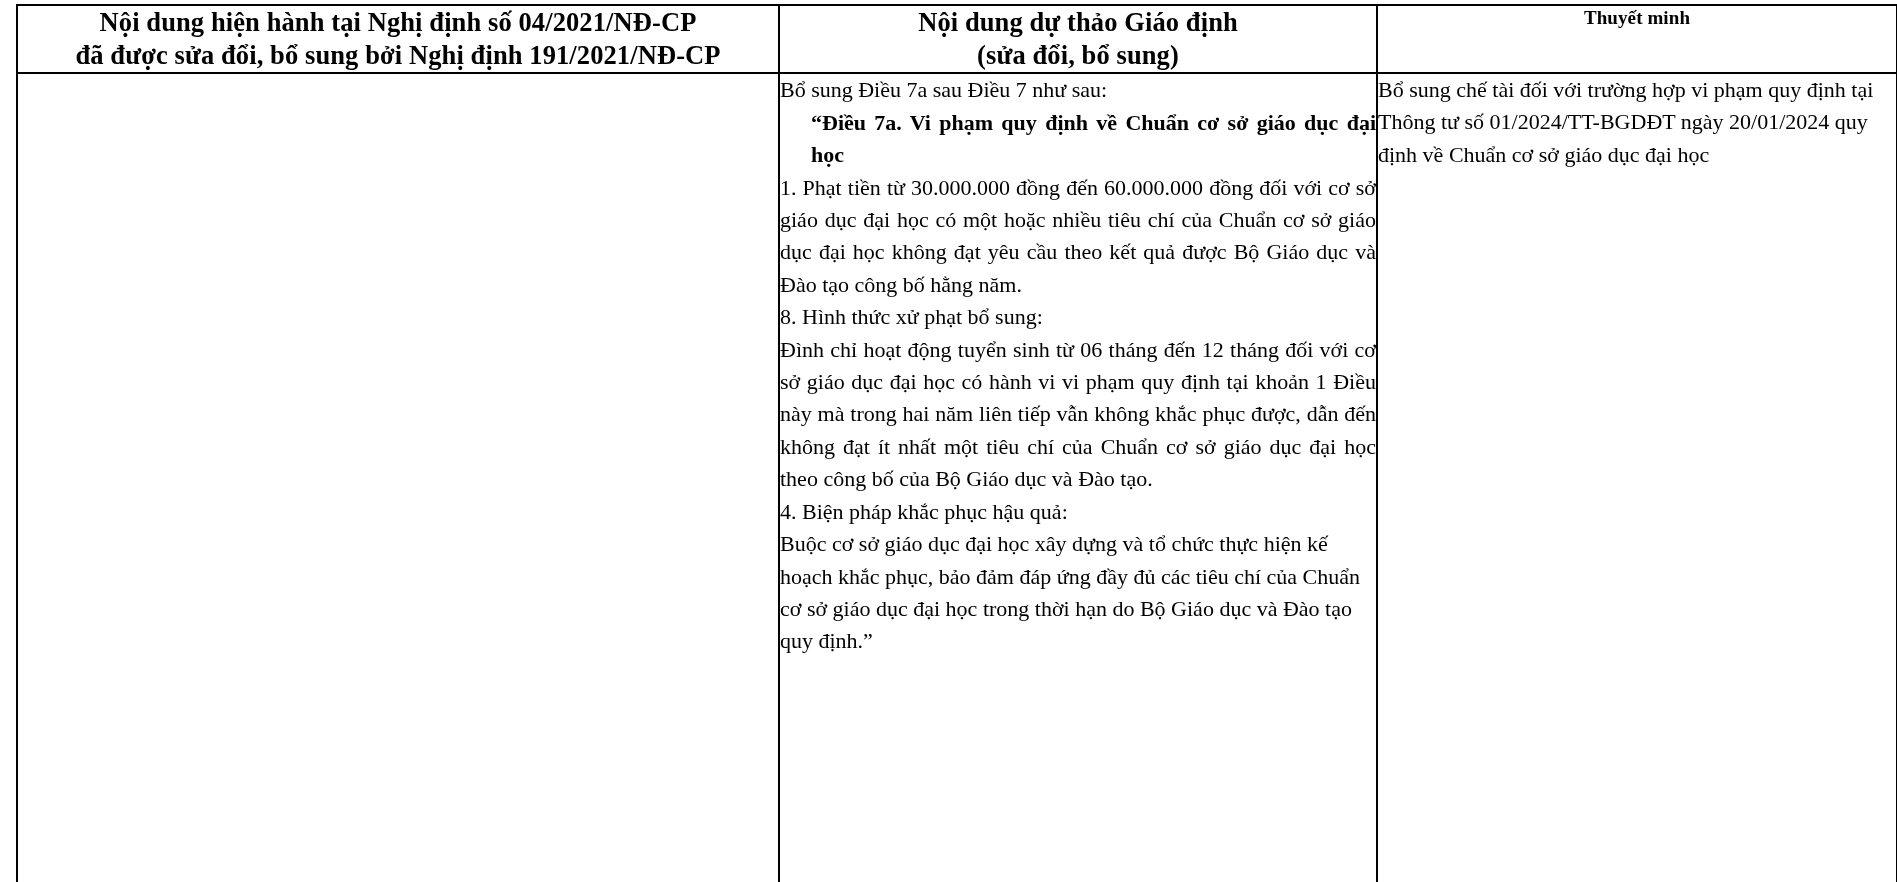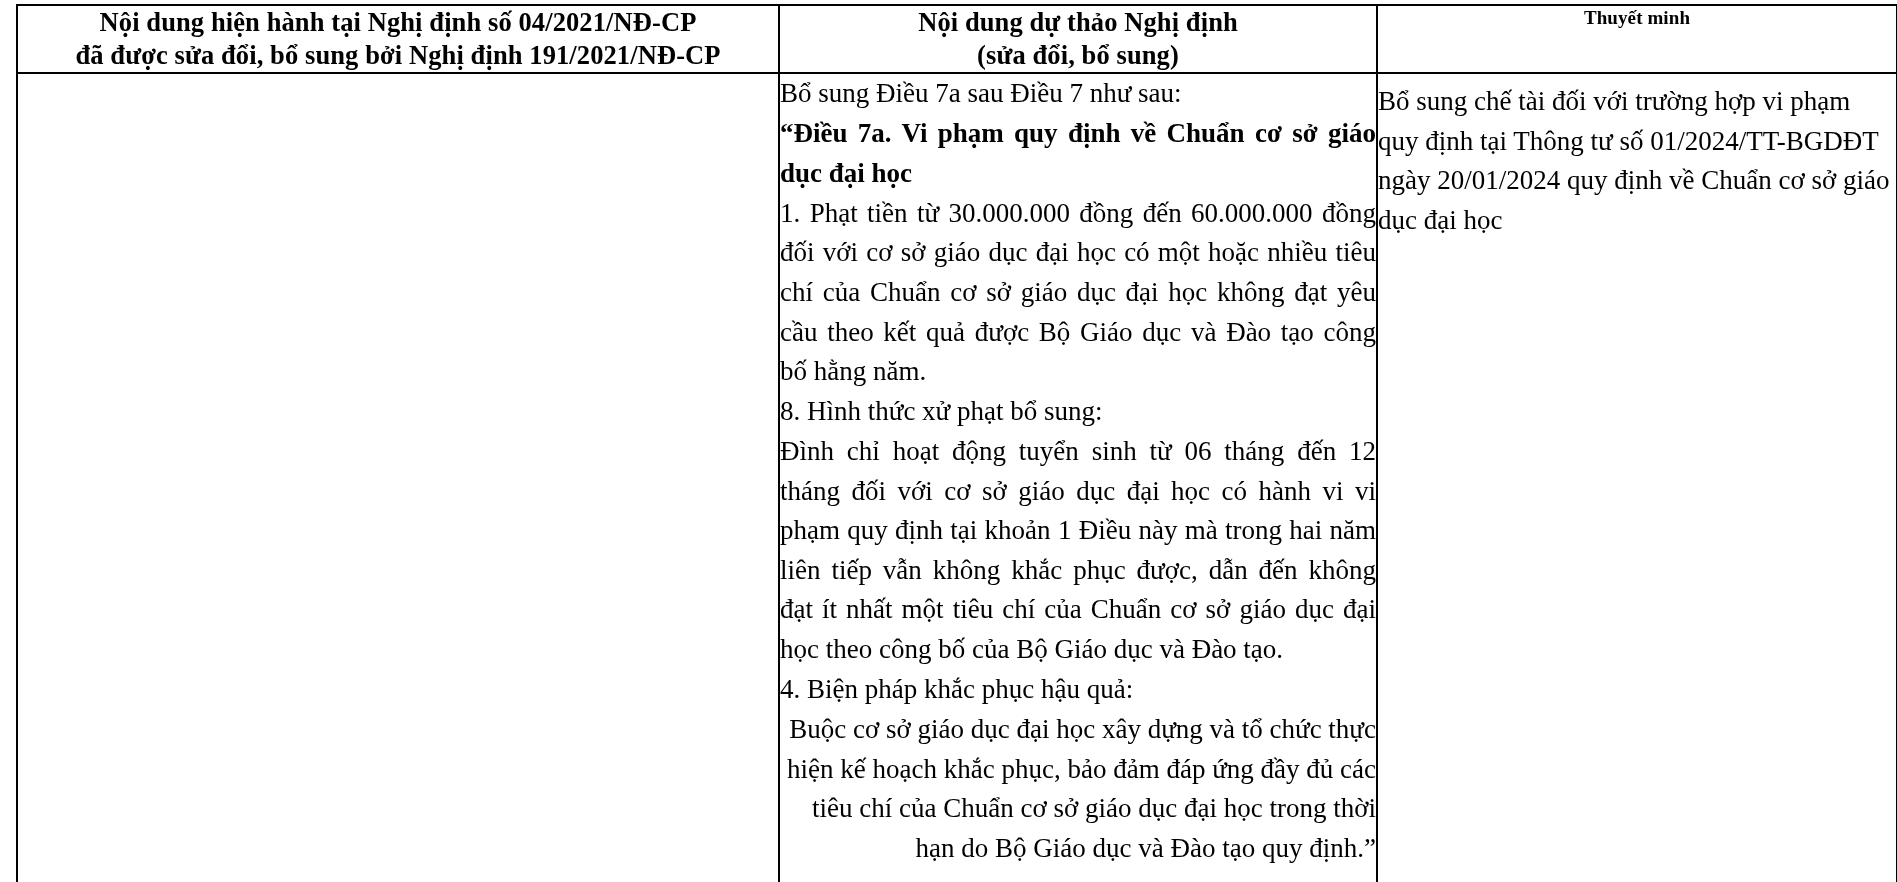--- a/index.html
+++ b/index.html
@@ -52,33 +52,33 @@
   thead th.note-head {
     font-size: 19px;
   }
 
   tbody td {
     padding: 6px 10px 8px 12px;
   }
   tbody td.cell-current { padding: 6px 10px; }
 
   .para {
-    font-size: 27px;
+    font-size: 22px;
     line-height: 1.465;
     margin: 0 0 0.5px 0;
     text-align: justify;
     text-justify: inter-word;
     hyphens: none;
   }
-  .para.bold { font-weight: bold; }
+  .para.bold { font-weight: bold; margin-left: 31px; }
   .para.nojustify { text-align: left; }
 
   .cell-draft .para { text-align: justify; }
-  .cell-draft .para:last-child { text-align: right; }
-  .cell-note .para { text-align: justify; margin-top: 8px; }
+  .cell-draft .para:last-child { text-align: left; }
+  .cell-note .para { text-align: justify; }
   .cell-note .para:last-child { text-align: left; }
 
   .row-main td { height: 800px; }
 </style>
 </head>
 <body>
 
 <div class="page">
 
   <table class="compare-table">
@@ -88,21 +88,21 @@
       <col class="col-note">
     </colgroup>
 
     <thead>
       <tr>
         <th class="current-head">
           <span class="hdr-line">Nội dung hiện hành tại Nghị định số 04/2021/NĐ-CP</span>
           <span class="hdr-line">đã được sửa đổi, bổ sung bởi Nghị định 191/2021/NĐ-CP</span>
         </th>
         <th class="draft-head">
-          <span class="hdr-line">Nội dung dự thảo Nghị định</span>
+          <span class="hdr-line">Nội dung dự thảo Giáo định</span>
           <span class="hdr-line">(sửa đổi, bổ sung)</span>
         </th>
         <th class="note-head">
           <span class="hdr-line">Thuyết minh</span>
         </th>
       </tr>
     </thead>
 
     <tbody>
       <tr class="row-main">

